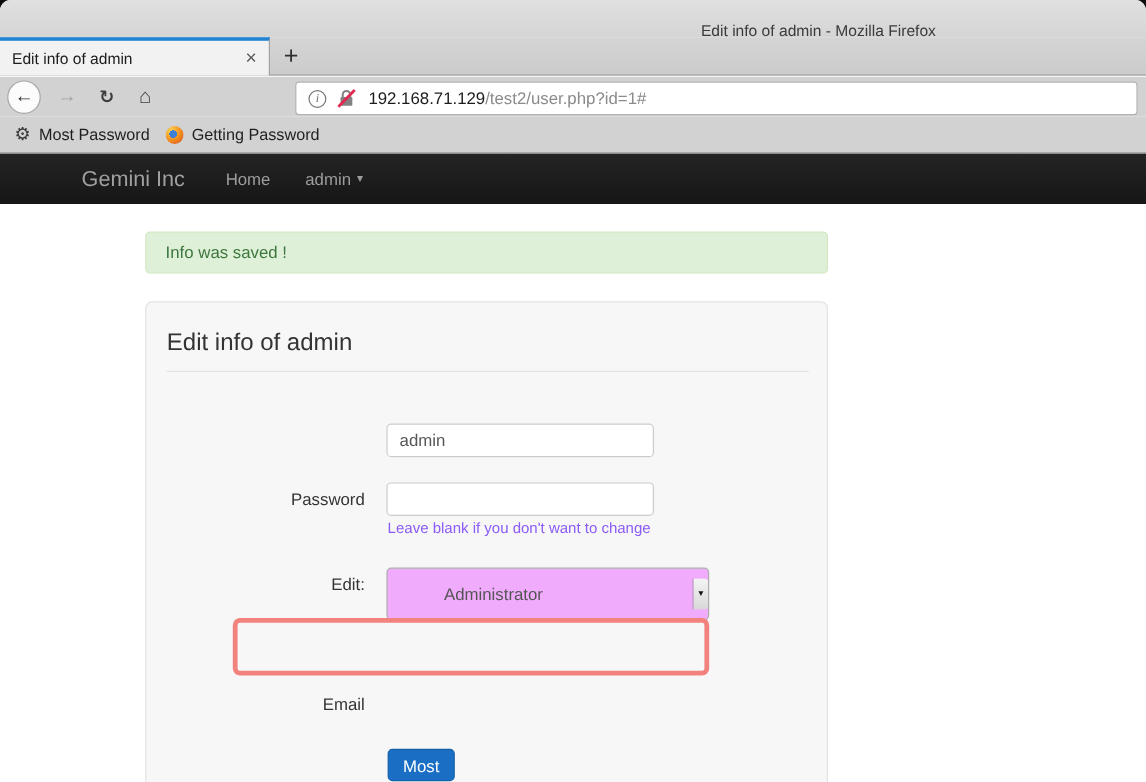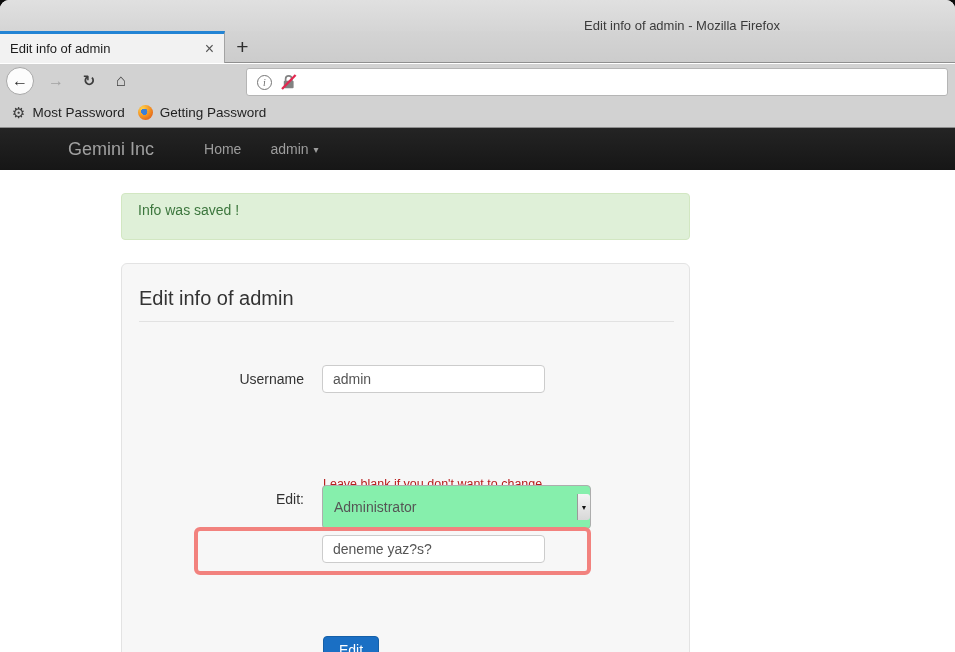--- a/index.html
+++ b/index.html
@@ -83,26 +83,26 @@
       radial-gradient(circle at 30% 25%, #ffd24d, #f28a1e 55%, #d4491f);
   }
 
   
   .content { position:absolute; left:0; top:128px; width:955px; height:524px; background:#fff; }
   .site-nav {
     width:955px; height:42px; background:linear-gradient(#242424,#161616);
     display:flex; align-items:center; color:#9d9d9d;
   }
   .brand { margin-left:68px; font-size:18px; color:#a0a0a0; }
-  .nav-home { margin-left:50px; font-size:14px; }
+  .nav-home { margin-left:34px; font-size:14px; }
   .nav-user { margin-left:29px; font-size:14px; display:flex; align-items:center; }
   .caret { font-size:10px; margin-left:5px; color:#9d9d9d; }
 
   .alert {
-    margin:23px 0 0 121px; width:569px; height:47px;
+    margin:23px 0 0 121px; width:569px; height:35px;
     background:#dff0d8; border:1px solid #d2e7c2; border-radius:4px;
     color:#3c763d; font-size:14px; line-height:33px; padding-left:16px;
   }
 
   .panel {
     position:relative; margin:23px 0 0 121px; width:569px; height:420px;
     background:#f7f7f7; border:1px solid #e3e3e3; border-radius:6px;
   }
   .panel h2 { position:absolute; left:17px; top:23px; font-size:20px; font-weight:normal; color:#333; }
   .panel .rule { position:absolute; left:17px; top:57px; width:535px; border-top:1px solid #e2e2e2; }
@@ -110,25 +110,25 @@
   .frow { position:absolute; left:0; width:569px; height:28px; }
   .flabel {
     position:absolute; left:0; top:0; width:182px; height:28px;
     text-align:right; font-size:14px; color:#333; line-height:28px;
   }
   .finput {
     position:absolute; left:200px; top:0; width:223px; height:28px;
     border:1px solid #ccc; border-radius:4px; background:#fff;
     font-family:inherit; font-size:14px; color:#555; padding:0 10px; outline:none;
   }
-  .fhelp { position:absolute; left:201px; top:181px; font-size:12.5px; color:#b91c1c;margin-top:32px; }
+  .fhelp { position:absolute; left:201px; top:181px; font-size:12.5px; color:#8b5cf6; }
   .fselect {
     position:absolute; left:200px; top:0; width:269px; height:44px;
-    border:1px solid #adadad; border-radius:4px; background:#86efac;
-    display:flex; align-items:center; font-size:14px; color:#555;
+    border:1px solid #adadad; border-radius:4px; background:#f0abfc;
+    display:flex; align-items:center; font-size:14px; color:#555;padding-left:36px;
   }
   .fselect .selval { margin-left:11px; flex:1; }
   .selbtn {
     width:13px; height:26px; border-left:1px solid #9a9a9a; border-radius:0 3px 3px 0;
     background:linear-gradient(#f4f4f4,#d8d8d8);
     display:flex; align-items:center; justify-content:center;
   }
   .selbtn .tri { font-size:7px; color:#111; line-height:1; }
   .savebtn {
     position:absolute; left:201px; top:372px; width:56px; height:27px;
@@ -164,20 +164,21 @@
     <div class="navbtn btn-home">⌂</div>
     <div class="urlbar">
       <span class="info-icon">i</span>
       <span class="lockslash">
         <svg width="18" height="16" viewBox="0 0 18 16">
           <path d="M5.6 7 V4.9 a3.1 3.1 0 0 1 6.2 0 V7" fill="none" stroke="#828282" stroke-width="1.7"></path>
           <rect x="3.8" y="6.8" width="9.8" height="7.4" rx="1" fill="#828282"></rect>
           <line x1="2" y1="15" x2="15.6" y2="1" stroke="#e22850" stroke-width="2.3"></line>
         </svg>
       </span>
+      <span class="urltext"><span class="host">192.168.71.129</span><span class="path">/test2/user.php?id=1#</span></span>
     </div>
   </div>
 
   <div class="bookmarks">
     <span class="gear-ic">⚙</span>
     <span class="bm-label">Most Password</span>
     <span class="ff-ic"></span>
     <span class="bm-label">Getting Password</span>
   </div>
 
@@ -192,42 +193,45 @@
       </span>
     </div>
 
     <div class="alert">Info was saved !</div>
 
     <div class="panel">
       <h2>Edit info of admin</h2>
       <div class="rule"></div>
 
       <div class="frow" style="top:101px">
-        <label class="flabel">Username</label>
         <input class="finput" type="text" value="admin" style="">
       </div>
 
+      <div class="frow" style="top:150px">
+        <label class="flabel">Password</label>
+        <input class="finput" type="password" value="" style="">
+      </div>
       <div class="fhelp">Leave blank if you don't want to change</div>
 
       <div class="frow" style="top:221px">
         <label class="flabel">Edit:</label>
         <div class="fselect">
           <span class="selval">Administrator</span>
           <span class="selbtn">
             <span class="tri">▼</span>
           </span>
         </div>
       </div>
 
       <div class="frow" style="top:271px">
-        <input class="finput" type="text" value="deneme yaz?s?" style="">
       </div>
 
       <div class="frow" style="top:321px">
-      </div>
-
-      <button class="savebtn">Edit</button>
+        <label class="flabel">Email</label>
+      </div>
+
+      <button class="savebtn">Most</button>
 
       <div class="hl-box"></div>
     </div>
 
   </div>
 </div>
 
 </body></html>

